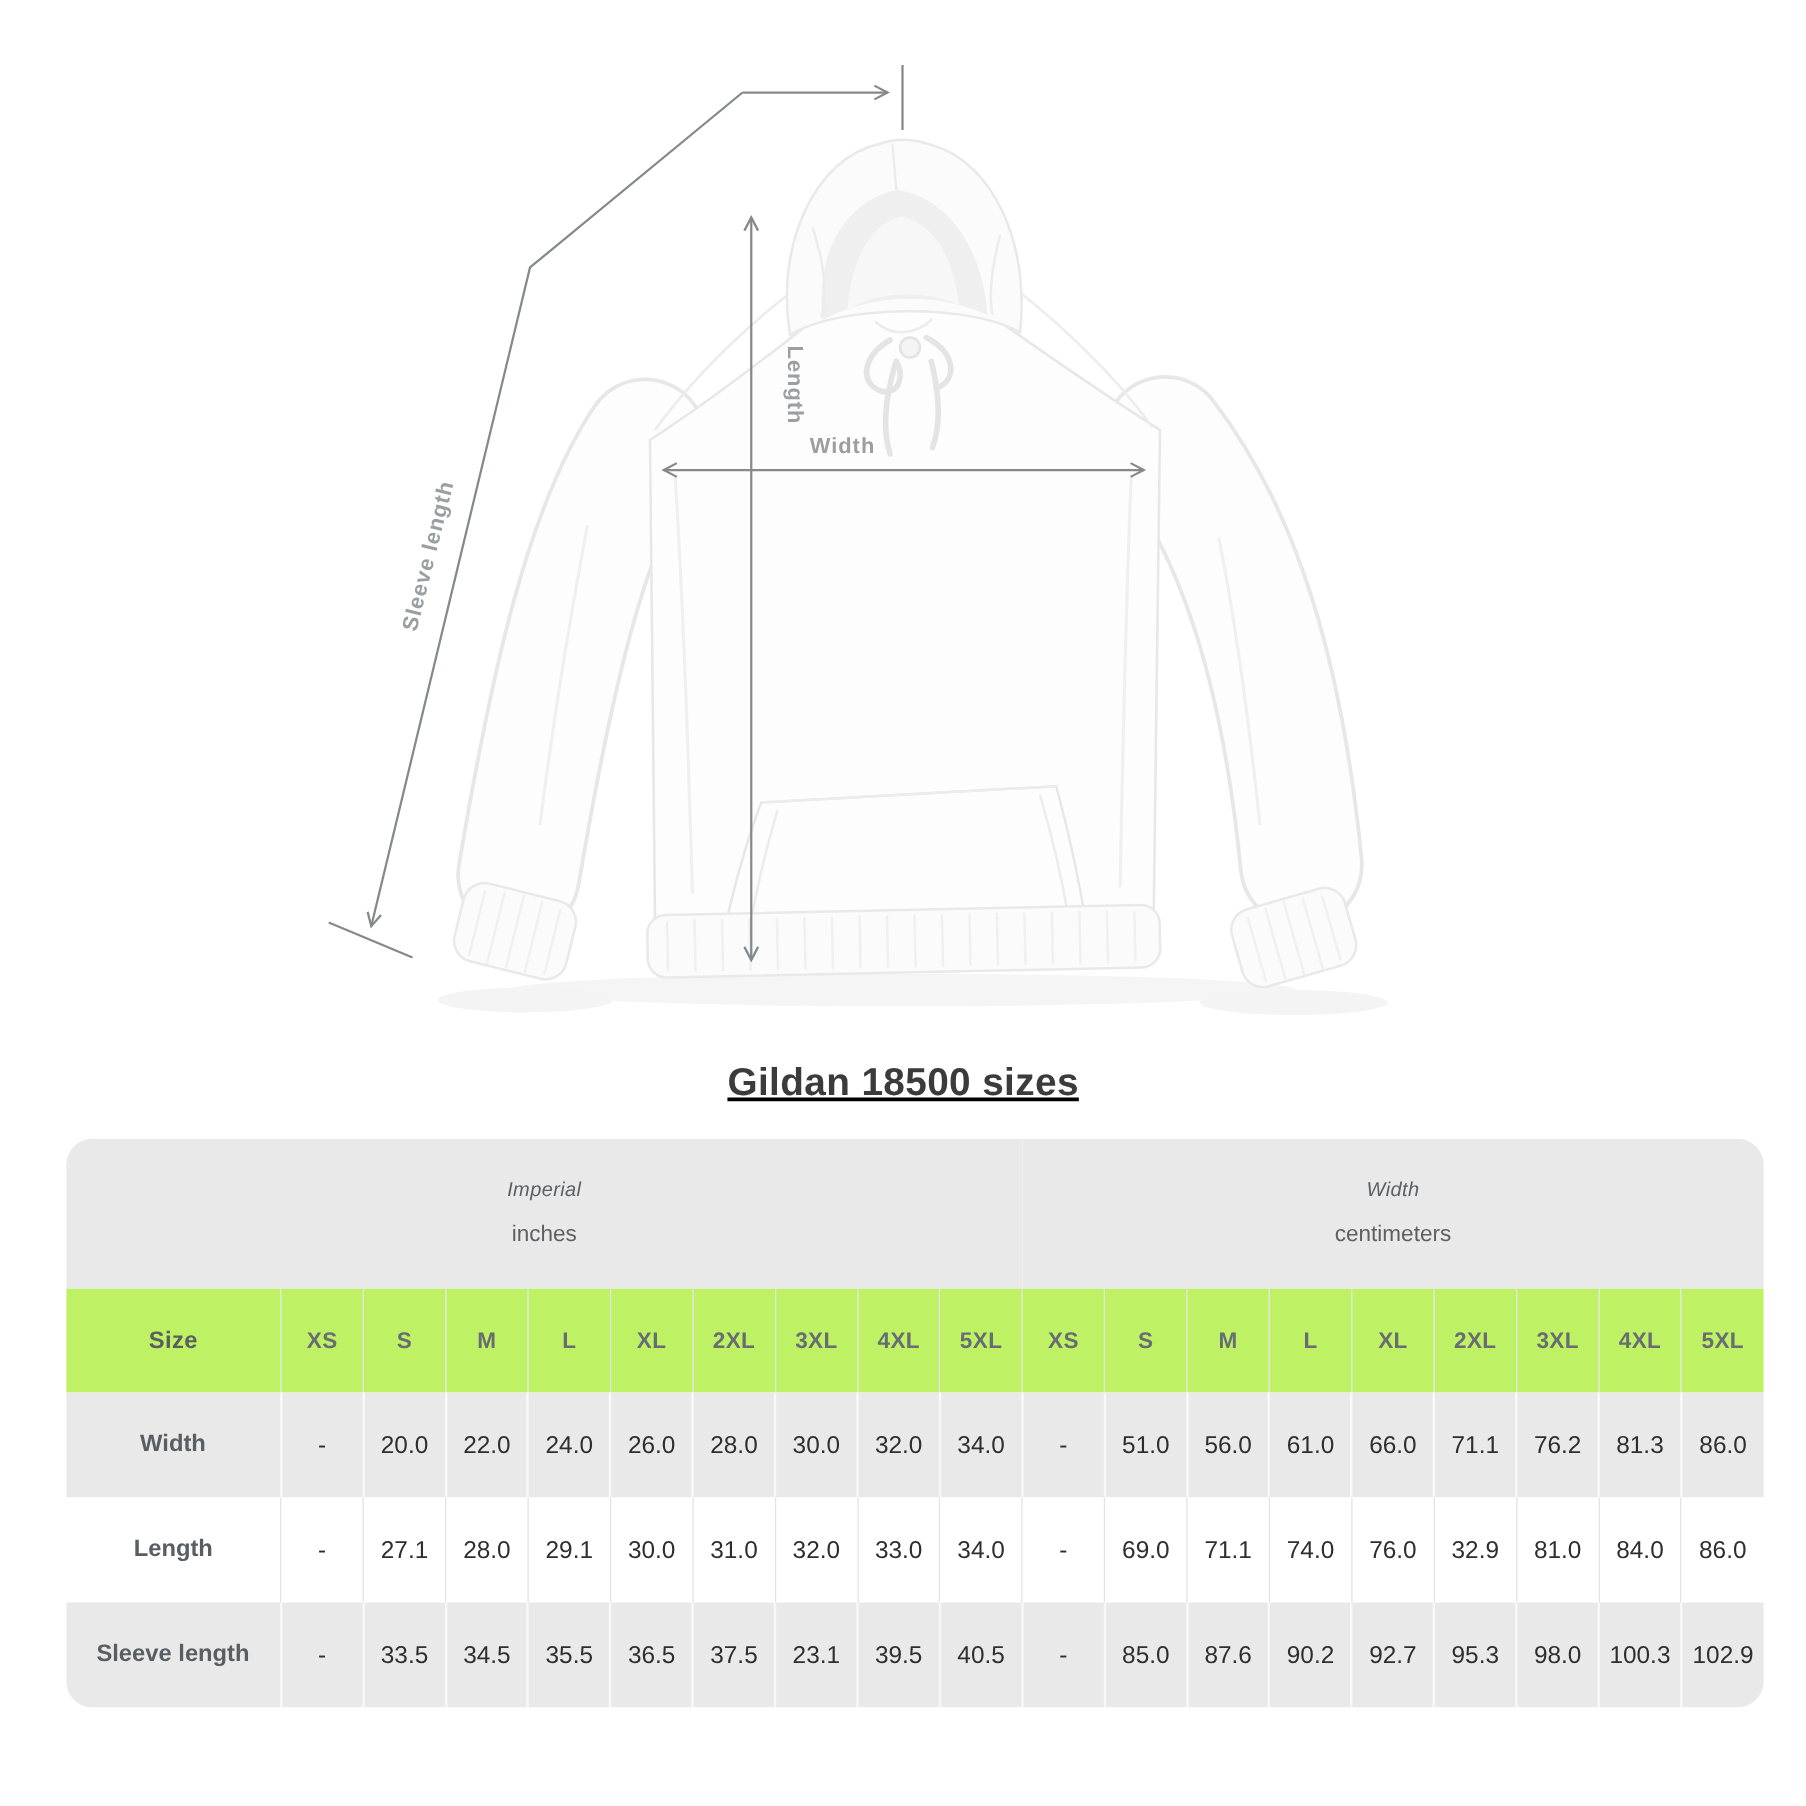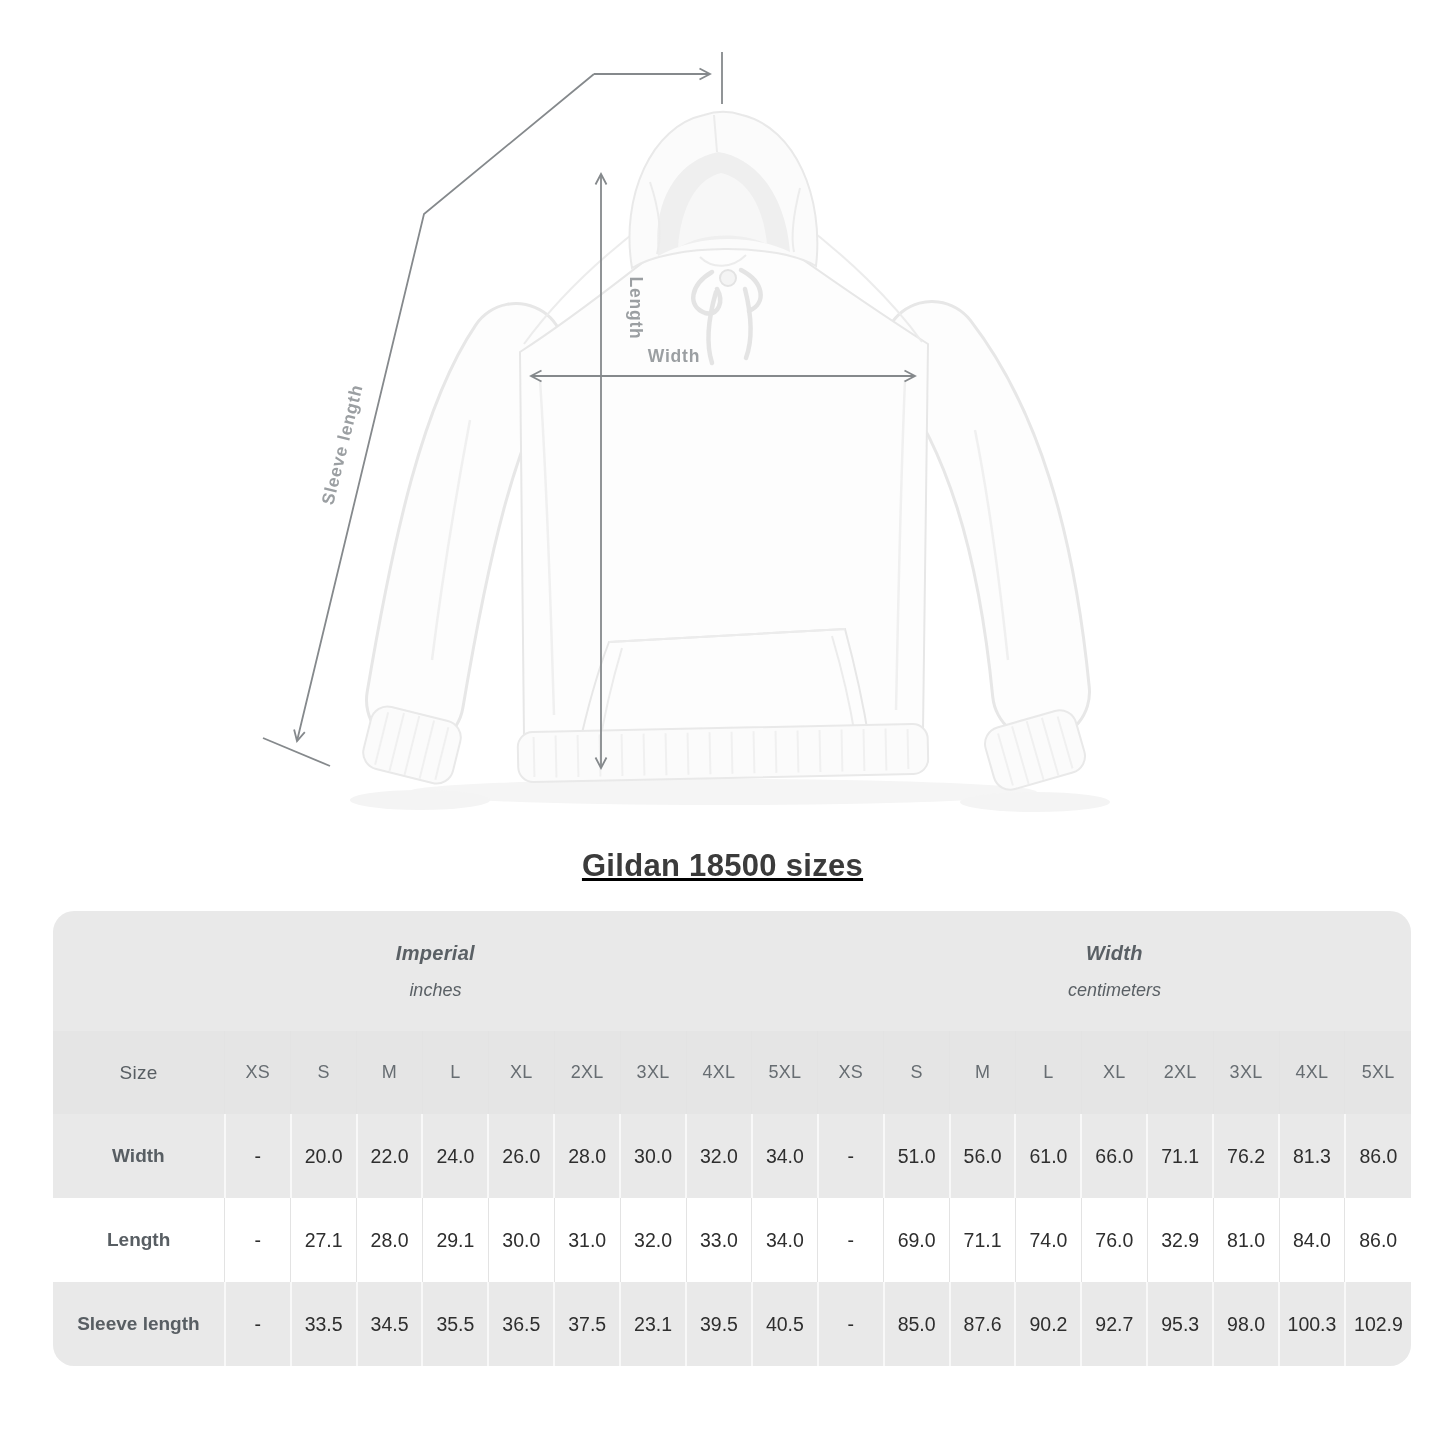--- a/index.html
+++ b/index.html
@@ -43,28 +43,28 @@
     width:100%;border-collapse:collapse;table-layout:fixed;
   }
   col.c-label{width:12.65%;}
   col.c-size{width:4.853%;}
   tr.band-row{height:120px;}
   tr.size-row{height:83px;}
   tr.data-row{height:84px;}
   td,th{padding:0;text-align:center;vertical-align:middle;font-weight:normal;}
   .band-cell{background:var(--band,#e9e9e9);}
   .unit-name{
-    font-size:20px;font-weight:bold;font-style:italic;color:var(--header-text,#5a6065);
+    font-size:16px;font-weight:normal;font-style:italic;color:var(--header-text,#5a6065);
     letter-spacing:.3px;
   }
   .unit-sub{
-    margin-top:15px;font-size:18px;font-style:italic;color:var(--header-text,#5a6065);
+    margin-top:15px;font-size:18px;color:var(--header-text,#5a6065);
   }
   tr.size-row th{
-    background:#e5e5e5;font-size:18px;font-weight:normal;color:#676d72;letter-spacing:.3px;
+    background:#bef264;font-size:18px;font-weight:bold;color:#676d72;letter-spacing:.3px;
   }
   tr.size-row th.row-head{font-size:19px;color:#585e63;}
   tr.data-row td{font-size:19.5px;color:var(--value-text,#2e2e2e);}
   tr.data-row th.row-head{font-size:19px;font-weight:bold;color:#585e63;}
   tr.row-gray td, tr.row-gray th{background:var(--band,#e9e9e9);}
   tr.row-white td, tr.row-white th{background:#fff;}
   
   tr.size-row   th + th{border-left:1px solid var(--sep-white,#e3e3e3);}
   tr.row-white  td + td, tr.row-white  th + td{border-left:1px solid var(--sep-white,#e3e3e3);}
   tr.row-white  th + td{border-left:1px solid var(--sep-white,#e3e3e3);}

